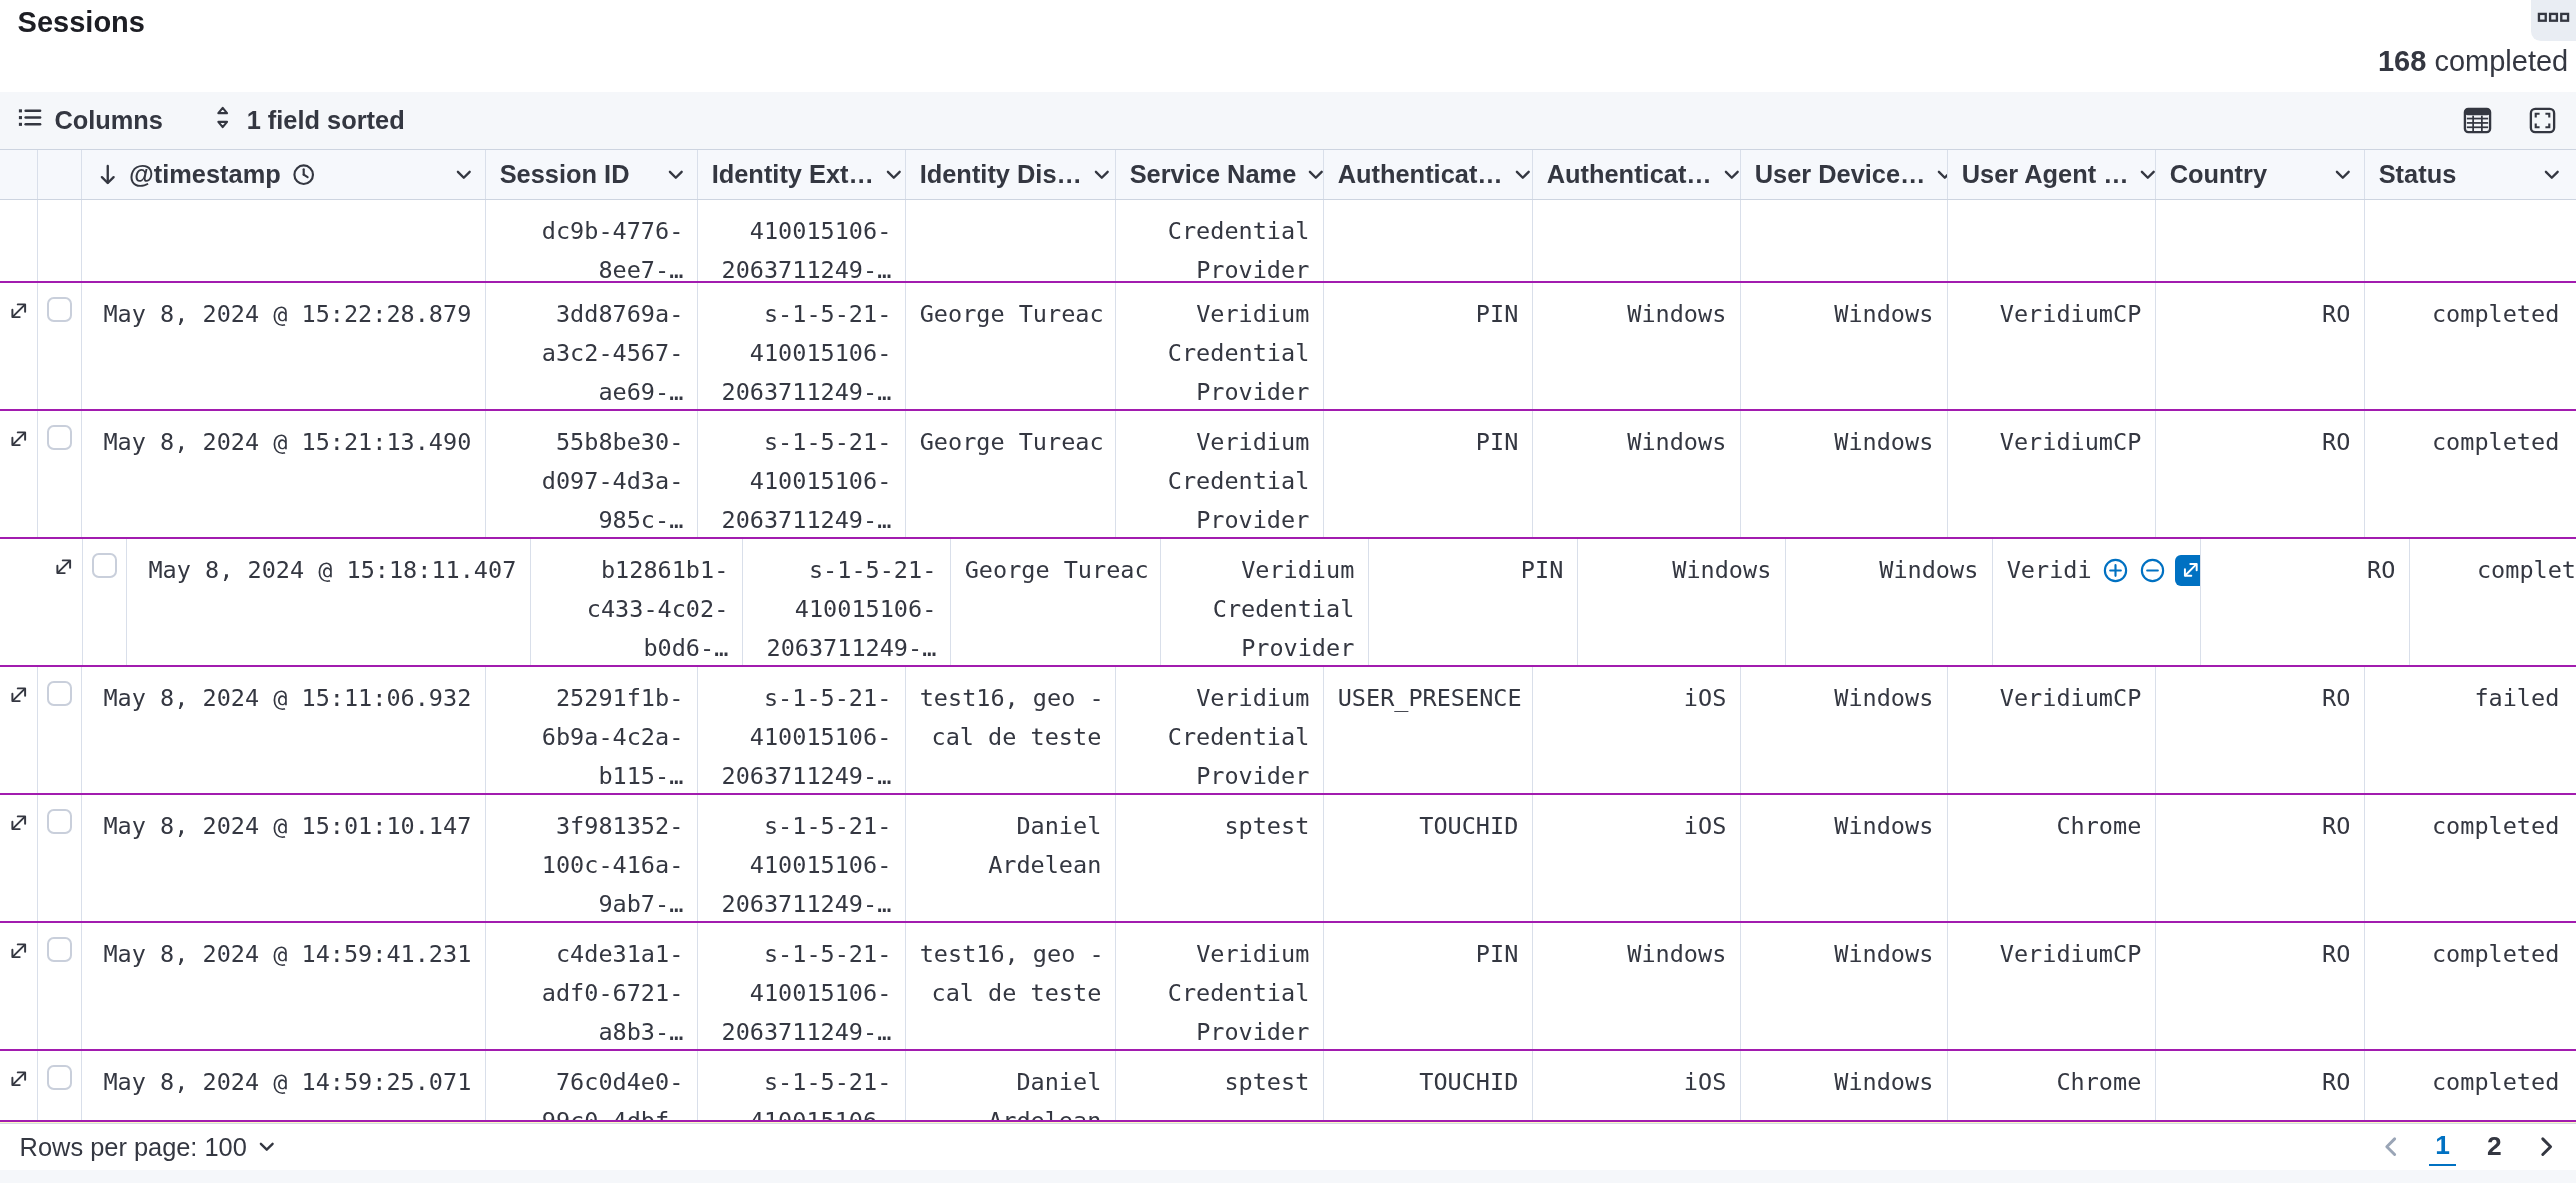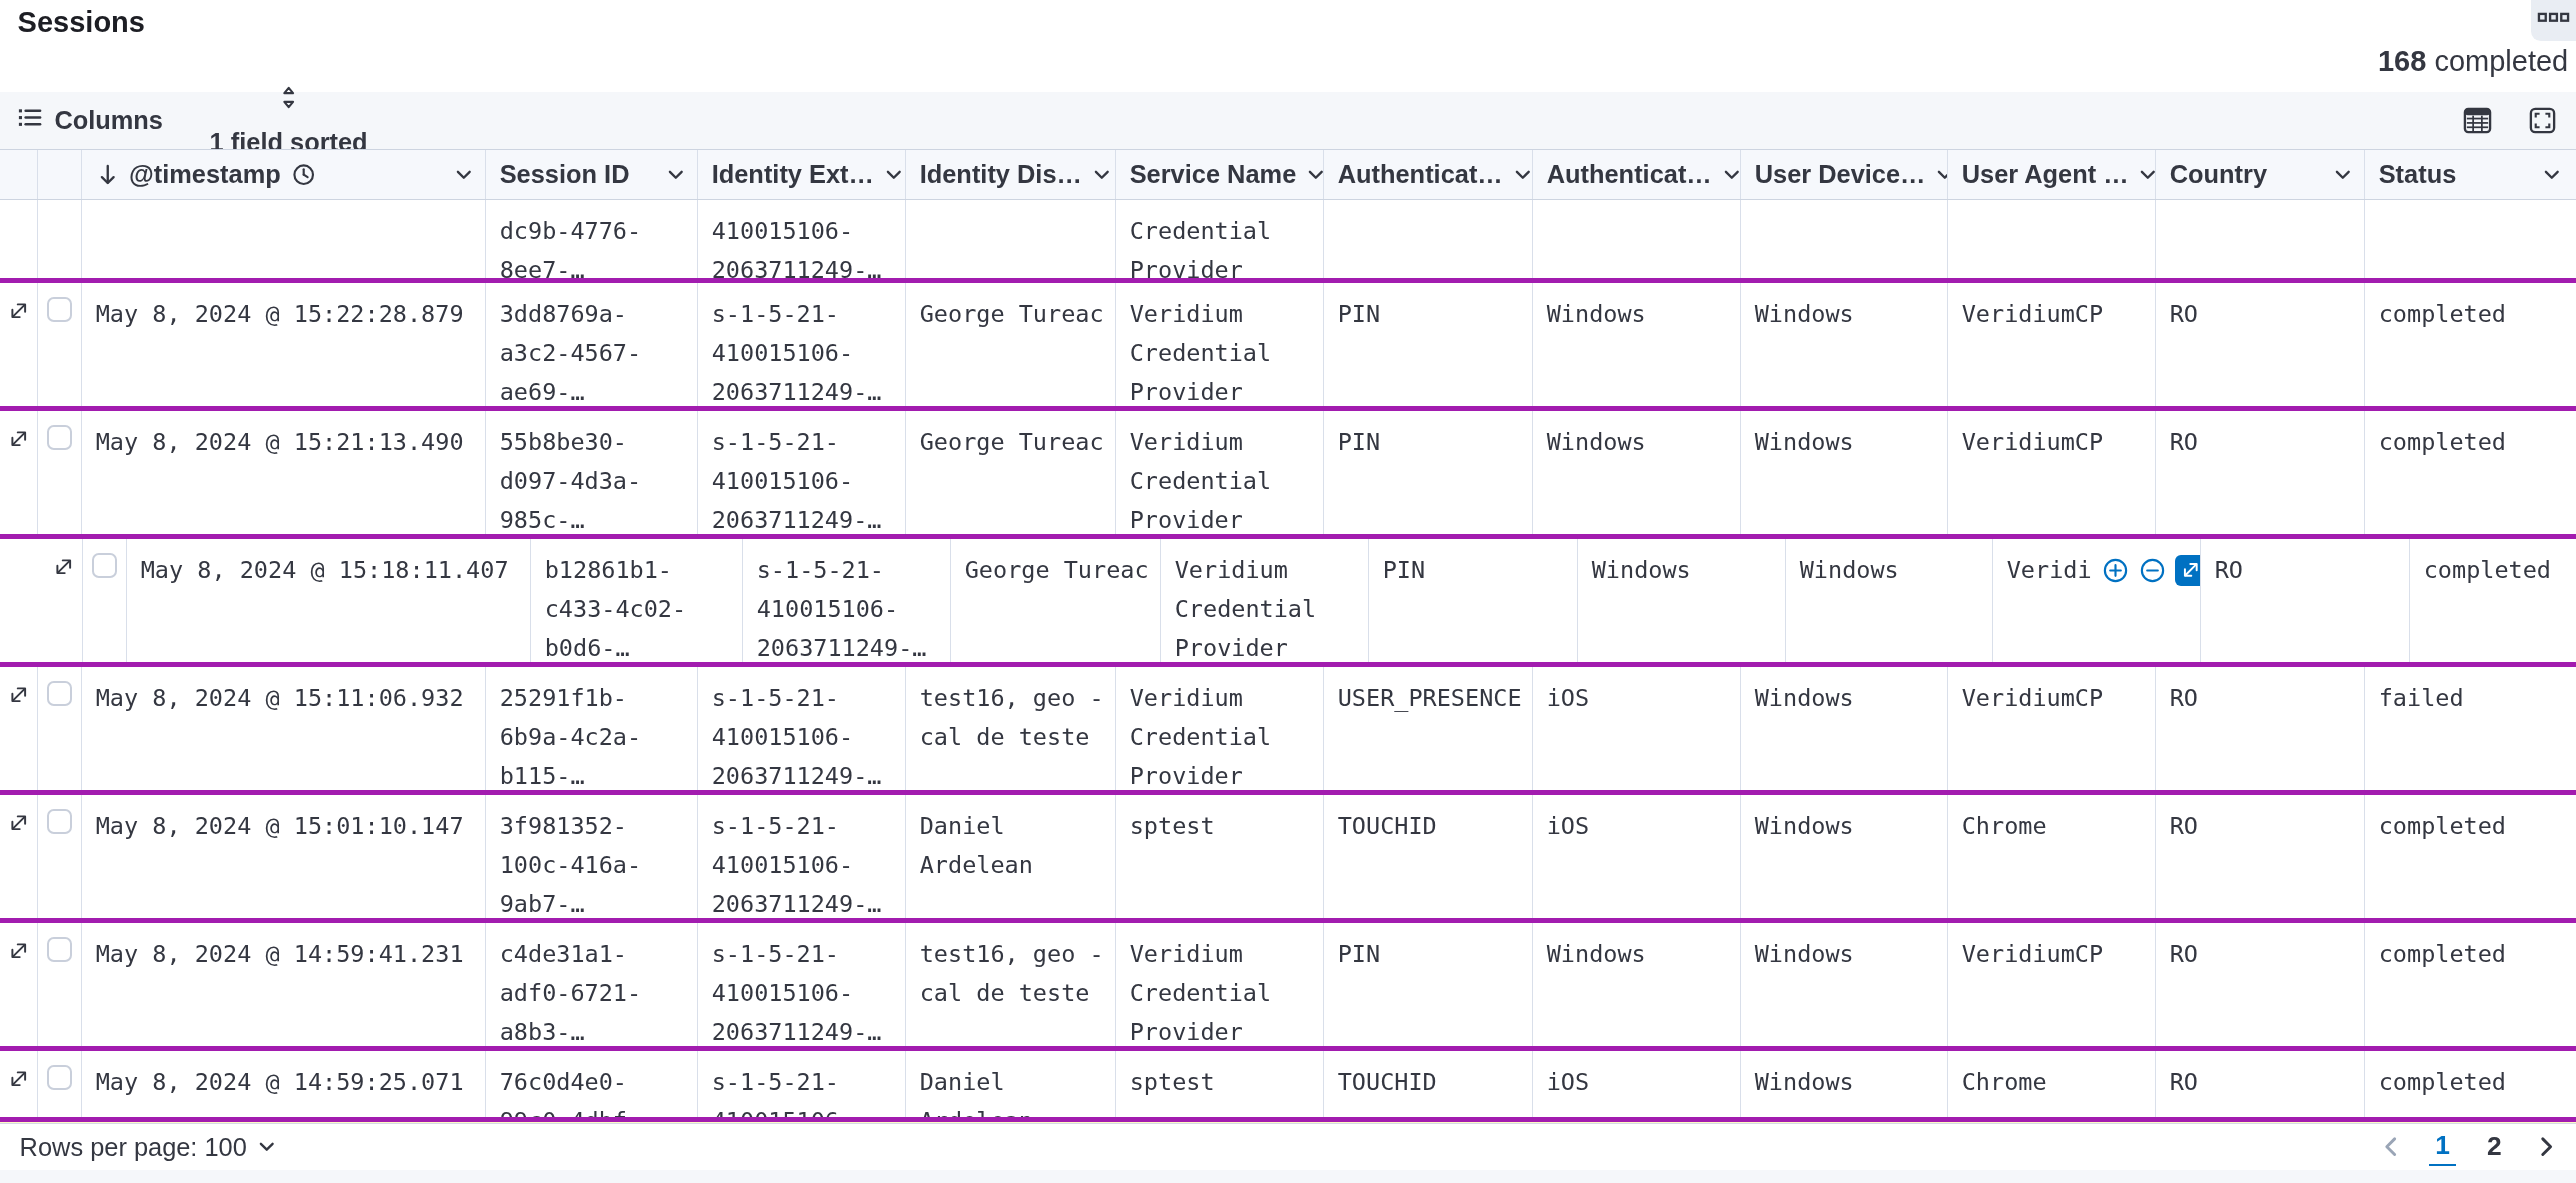--- a/index.html
+++ b/index.html
@@ -14,35 +14,35 @@
     padding-top:9.8px; cursor:pointer; }
   #doc-count { right:7.8px; top:45px; font-size:29px; }
   #doc-count b { font-weight:700; }
 
   
   #toolbar { left:0; top:92px; width:2576px; height:57px; background:#f5f7fa;
     display:flex; align-items:center; }
   .tbtn { display:flex; align-items:center; gap:11.7px; font-size:25.4px; font-weight:600;
     color:#343741; cursor:pointer; padding:0 9.8px; }
   #columns-btn { margin-left:5.9px; }
-  #sorted-btn { margin-left:27px;flex-direction:column; }
+  #sorted-btn { margin-left:27px; }
   #toolbar-right { margin-left:auto; display:flex; align-items:center; gap:33px; padding-right:17.6px; }
   .icon-btn { cursor:pointer; display:flex; }
 
   
   #grid { left:0; top:149px; width:2576px; height:974px; overflow:hidden; background:#fef9c3; }
   .grid-row { display:flex; width:2576px; }
   #header-row { height:51px; background:#f6f8fc; border-top:1px solid #cdd4e0;
     border-bottom:1px solid #cdd4e0; }
   .hcell { display:flex; align-items:center; gap:9.8px; padding:0 11.7px 0 13.7px;
     font-size:25.4px; font-weight:700; border-right:1px solid #d9dfea; overflow:hidden;
     white-space:nowrap; cursor:pointer; flex:none; }
   .hcell:last-child { border-right:none; }
   .hcell .chev { margin-left:auto; flex:none; }
-  .body-row { border-bottom:5px solid #a21caf; background:#fff; }
+  .body-row { border-bottom:2px solid #a21caf; background:#fff;text-align:right; }
   .cell { flex:none; border-right:1px solid #d9dfea; overflow:hidden;
     padding:11.7px 13.7px 0 13.7px; }
   .cell:last-child { border-right:none; }
   .cell .val { font-family:"DejaVu Sans Mono", monospace; font-size:23.5px;
     line-height:39px; white-space:pre; display:block; }
   .cell.icon-cell { padding:11.7px 0 0 0; display:flex; justify-content:center;
     align-items:flex-start; }
   .checkbox { width:25.4px; height:25.4px; border:2px solid #c9cfdb; border-radius:6.8px;
     background:#fff; margin-top:2px; cursor:pointer; }
   .expand-btn { cursor:pointer; margin-top:3.9px; display:flex; }

